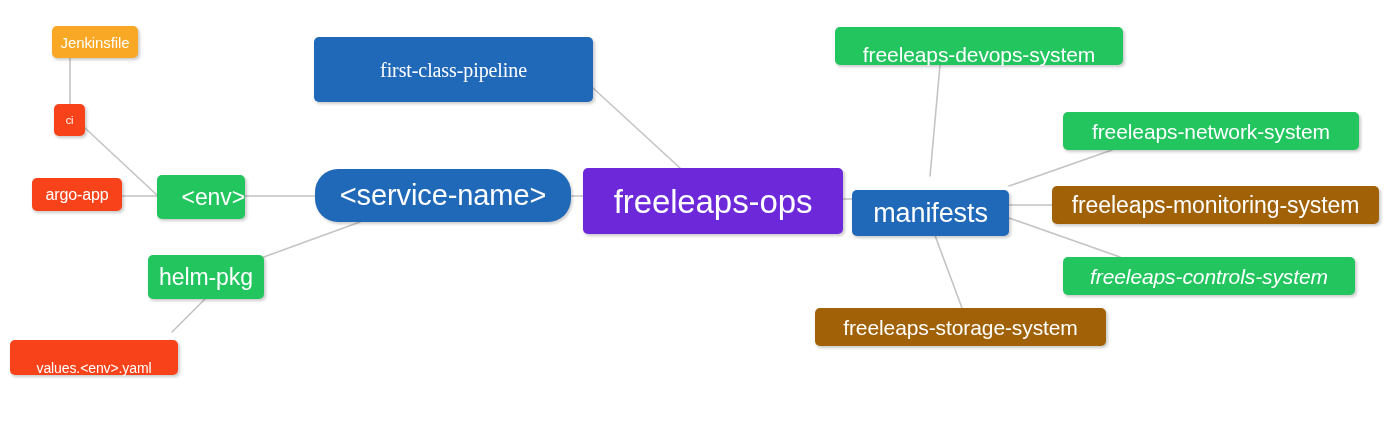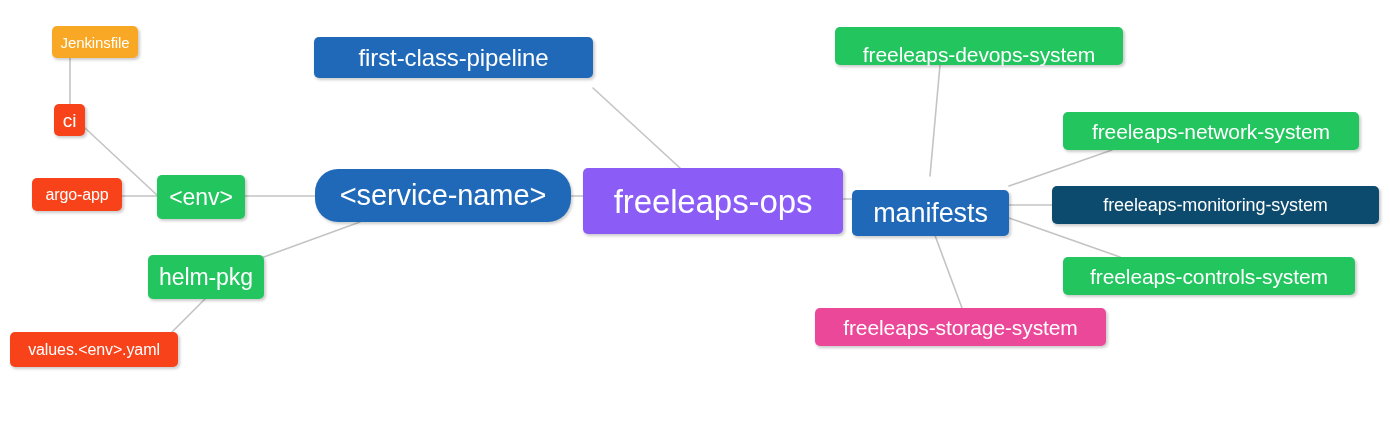--- a/index.html
+++ b/index.html
@@ -65,57 +65,57 @@
       <line x1="1009" y1="186" x2="1112" y2="150" stroke="#c4c4c4" stroke-width="1.6" stroke-linecap="round"></line>
       <line x1="1009" y1="205" x2="1052" y2="205" stroke="#c4c4c4" stroke-width="1.6" stroke-linecap="round"></line>
       <line x1="1009" y1="218" x2="1120" y2="257" stroke="#c4c4c4" stroke-width="1.6" stroke-linecap="round"></line>
       <line x1="930" y1="222" x2="962" y2="308" stroke="#c4c4c4" stroke-width="1.6" stroke-linecap="round"></line>
     </svg>
 
   <div id="node-layer">
       <div class="node" style="left: 19px; top: 26px; width: 86px; height: 32px; background: rgb(249, 168, 37); font-size: 15px; margin-left: 33px;">
         <span class="node-label">Jenkinsfile</span>
       </div>
-      <div class="node" style="left: 54px; top: 104px; width: 31px; height: 32px; background: rgb(248, 67, 26); font-size: 19px;">
+      <div class="node" style="left: 54px; top: 104px; width: 31px; height: 32px; background: rgb(248, 67, 26); font-size: 11px;">
         <span class="node-label">ci</span>
       </div>
       <div class="node" style="left: 32px; top: 178px; width: 90px; height: 33px; background: rgb(248, 67, 26); font-size: 16px;">
         <span class="node-label">argo-app</span>
       </div>
-      <div class="node" style="left: 157px; top: 175px; width: 88px; height: 44px; background: rgb(34, 197, 94); font-size: 23px;">
+      <div class="node" style="left: 157px; top: 175px; width: 88px; height: 44px; background: rgb(34, 197, 94); font-size: 23px; justify-content: flex-end;">
         <span class="node-label">&lt;env&gt;</span>
       </div>
       <div class="node" style="left: 148px; top: 255px; width: 116px; height: 44px; background: rgb(34, 197, 94); font-size: 23px;">
         <span class="node-label">helm-pkg</span>
       </div>
-      <div class="node" style="left: 10px; top: 332px; width: 168px; height: 35px; background: rgb(248, 67, 26); font-size: 16px;">
+      <div class="node" style="left: 10px; top: 340px; width: 168px; height: 35px; background: rgb(248, 67, 26); font-size: 14px; align-items: flex-end;">
         <span class="node-label">values.&lt;env&gt;.yaml</span>
       </div>
-      <div class="node" style="left: 314px; top: 37px; width: 279px; height: 41px; background: rgb(32, 105, 185); font-size: 24px;">
+      <div class="node" style="left: 314px; top: 37px; width: 279px; height: 65px; background: rgb(32, 105, 185); font-size: 20px; font-family: Liberation Serif, serif;">
         <span class="node-label">first-class-pipeline</span>
       </div>
       <div class="node" style="left: 315px; top: 169px; width: 256px; height: 53px; background: rgb(32, 105, 185); font-size: 29px; border-radius: 23px;">
         <span class="node-label">&lt;service-name&gt;</span>
       </div>
-      <div class="node" style="left: 583px; top: 168px; width: 260px; height: 66px; background: #8b5cf6; font-size: 33px;">
+      <div class="node" style="left: 583px; top: 168px; width: 260px; height: 66px; background: #6d28d9; font-size: 33px;">
         <span class="node-label">freeleaps-ops</span>
       </div>
       <div class="node" style="left: 852px; top: 190px; width: 157px; height: 46px; background: rgb(32, 105, 185); font-size: 27px;">
         <span class="node-label">manifests</span>
       </div>
       <div class="node" style="left: 835px; top: 27px; width: 288px; height: 38px; background: rgb(34, 197, 94); font-size: 21px; align-items: flex-end;">
         <span class="node-label">freeleaps-devops-system</span>
       </div>
       <div class="node" style="left: 1055px; top: 112px; width: 296px; height: 38px; background: rgb(34, 197, 94); font-size: 21px; margin-left: 8px;">
         <span class="node-label">freeleaps-network-system</span>
       </div>
-      <div class="node" style="left: 1052px; top: 186px; width: 327px; height: 38px; background: #0c4a6e; font-size: 18px; text-align: right;">
+      <div class="node" style="left: 1052px; top: 186px; width: 327px; height: 38px; background: #a16207; font-size: 23px; text-align: right;">
         <span class="node-label">freeleaps-monitoring-system</span>
       </div>
-      <div class="node" style="left: 1063px; top: 257px; width: 292px; height: 38px; background: rgb(34, 197, 94); font-size: 21px;">
+      <div class="node" style="left: 1063px; top: 257px; width: 292px; height: 38px; background: rgb(34, 197, 94); font-size: 21px; font-style: italic;">
         <span class="node-label">freeleaps-controls-system</span>
       </div>
-      <div class="node" style="left: 815px; top: 308px; width: 291px; height: 38px; background: #ec4899; font-size: 21px;">
+      <div class="node" style="left: 815px; top: 308px; width: 291px; height: 38px; background: #a16207; font-size: 21px;">
         <span class="node-label">freeleaps-storage-system</span>
       </div>
     </div>
 
 </div>
 
 </body></html>

